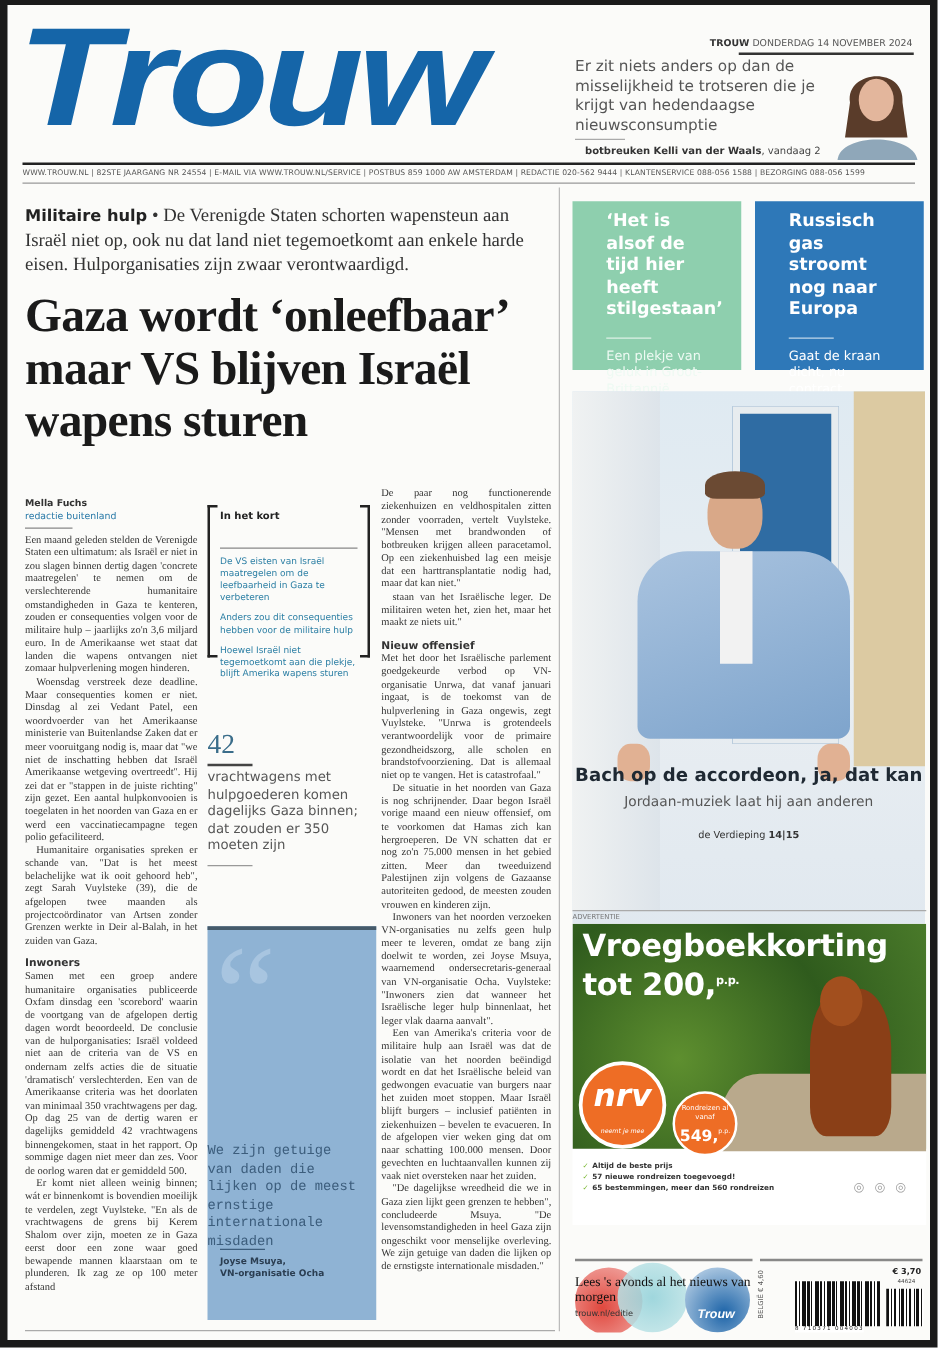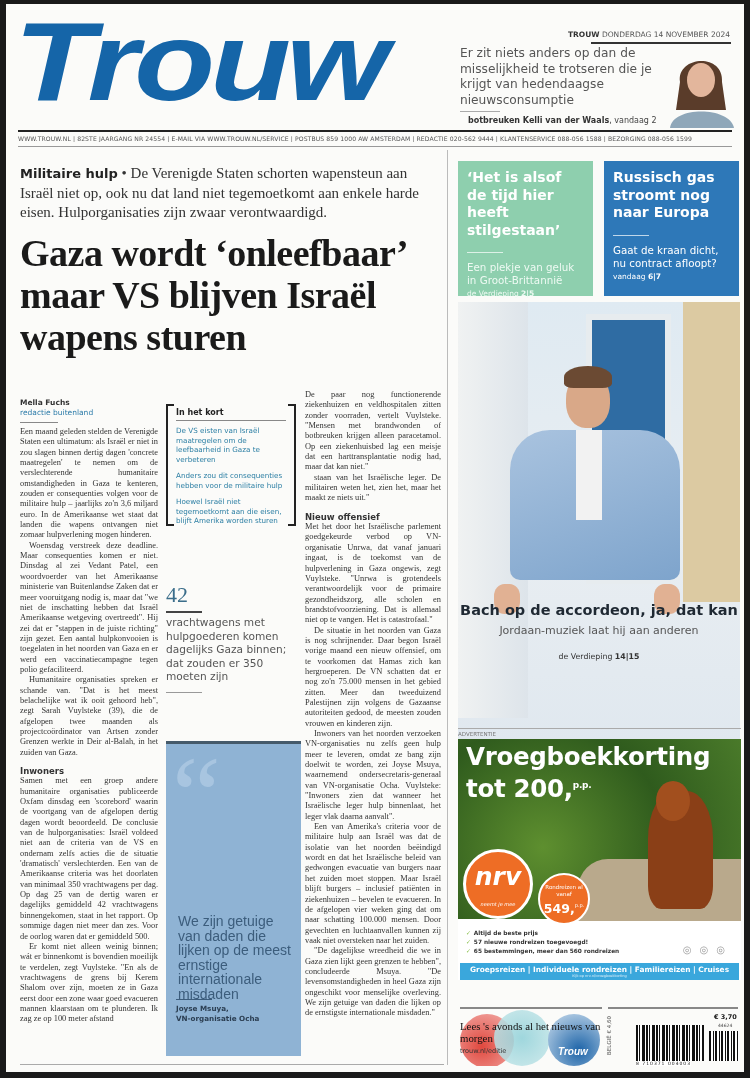--- a/index.html
+++ b/index.html
@@ -33,44 +33,44 @@
 .body p{text-indent:0}
 .body p+p{text-indent:9px}
 .body h4{font-family:"DejaVu Sans",sans-serif;font-size:8.5px;color:#333;margin-top:8px}
 .col1{left:14px;top:423px;width:138px}
 .col3{left:299px;top:386px;width:136px}
 
 .kort{left:160px;top:400px;width:130px;height:122px;border-left:2px solid #222;border-right:2px solid #222;padding:4px 8px}
 .kort:before,.kort:after{content:"";position:absolute;left:-2px;width:130px;height:0}
 .br-tl,.br-tr,.br-bl,.br-br{position:absolute;width:8px;height:2px;background:#222}
 .br-tl{left:-2px;top:0}.br-tr{right:-2px;top:0}.br-bl{left:-2px;bottom:0}.br-br{right:-2px;bottom:0}
-.kort h5{font-family:"DejaVu Sans",sans-serif;font-size:8px;color:#222;font-weight:bold;padding-bottom:3px;border-bottom:1px solid #888;margin-bottom:5px}
+.kort h5{font-family:"DejaVu Sans",sans-serif;font-size:8px;color:#222;font-weight:bold;padding-bottom:21px;border-bottom:1px solid #888;margin-bottom:5px}
 .kort p{font-family:"DejaVu Sans",sans-serif;font-size:7.2px;line-height:9.5px;color:#2c7fa4;margin-bottom:7px}
 
 .fact-num{left:160px;top:578px;font-size:22px;color:#3a6d8a}
 .fact-rule{left:160px;top:607px;width:36px;height:2px;background:#444}
 .fact-text{left:160px;top:612px;width:130px;font-family:"DejaVu Sans",sans-serif;font-size:10.6px;line-height:13.6px;color:#555}
 .fact-rule2{left:160px;top:688px;width:36px;height:1px;background:#999}
 
 .pq{left:160px;top:737px;width:135px;height:315px;background:#8fb3d4;border-top:3px solid #455a6a}
 .pq-marks{position:absolute;left:6px;top:6px;font-size:110px;line-height:90px;color:#a8c5e0;font-family:"Liberation Serif",serif}
-.pq-text{position:absolute;left:12px;top:170px;width:120px;font-family:Liberation Sans, sans-serif;font-size:14px;line-height:14.5px;color:#3c5d7c}
+.pq-text{position:absolute;left:0;top:170px;width:120px;font-family:Liberation Mono, monospace;font-size:11px;line-height:14.5px;color:#3c5d7c}
 .pq-rule{position:absolute;left:10px;top:255px;width:36px;height:1px;background:#3c5d7c}
 .pq-by{position:absolute;left:10px;top:260px;font-family:"DejaVu Sans",sans-serif;font-size:7.2px;line-height:10px;font-weight:bold;color:#2b3e52}
 
-.teaser{top:157px;width:135px;height:135px;padding:8px 9px;font-family:"DejaVu Sans",sans-serif}
+.teaser{top:157px;width:135px;height:135px;padding:8px 27px;font-family:"DejaVu Sans",sans-serif}
 .teaser h3{font-size:14px;line-height:17.5px;color:#fff;font-weight:bold}
 .teaser .tr{width:36px;height:1px;background:rgba(255,255,255,.7);margin:13px 0 8px}
 .teaser .sub{font-size:10.3px;line-height:13px;color:#fff}
 .teaser .ref{font-size:7.5px;color:#fff;margin-top:2px}
 .teaser.green{left:452px;background:#8ecfae}
 .teaser.green .sub,.teaser.green .ref{color:#eefaf3}
 .teaser.blue{left:598px;background:#2e78b8}
 
-.photo{left:452px;top:298px;width:282px;height:512px;background:linear-gradient(180deg,#dfeaf2 0%,#e9eef2 45%,#dde6ee 100%);overflow:hidden}
+.photo{left:452px;top:309px;width:282px;height:512px;background:linear-gradient(180deg,#dfeaf2 0%,#e9eef2 45%,#dde6ee 100%);overflow:hidden}
 .ph-door{position:absolute;left:128px;top:12px;width:85px;height:270px;background:#2f6ca3;border:6px solid #e7ecef}
 .ph-wall{position:absolute;left:0;top:0;width:70px;height:416px;background:linear-gradient(90deg,#f0f2f2,#dde4ea)}
 .ph-pillar{position:absolute;left:225px;top:0;width:57px;height:300px;background:#dccaa2}
 .ph-head{position:absolute;left:108px;top:70px;width:44px;height:56px;background:#d9a888;border-radius:48% 48% 44% 44%}
 .ph-hair{position:absolute;left:106px;top:64px;width:48px;height:22px;background:#6b4a33;border-radius:50% 50% 20% 20%}
 .ph-body{position:absolute;left:52px;top:128px;width:170px;height:150px;background:linear-gradient(160deg,#a9c3df,#7ea4cc);border-radius:40px 40px 10px 10px}
 .ph-shirt{position:absolute;left:118px;top:128px;width:26px;height:90px;background:#f2f2f2}
 .ph-hand{position:absolute;top:282px;width:26px;height:30px;background:#e1b193;border-radius:40%}
 .ph-cap{position:absolute;left:0;top:300px;width:282px;text-align:center;font-family:"DejaVu Sans",sans-serif}
 .ph-cap h3{font-size:14.5px;line-height:17.5px;color:#1f2933;font-weight:bold}
@@ -142,32 +142,32 @@
     <div class="r">redactie buitenland</div>
   </div>
   <div class="abs byrule"></div>
 
   <div class="abs body col1">
     <p>Een maand geleden stelden de Verenigde Staten een ultimatum: als Israël er niet in zou slagen binnen dertig dagen 'concrete maatregelen' te nemen om de verslechterende humanitaire omstandigheden in Gaza te kenteren, zouden er consequenties volgen voor de militaire hulp – jaarlijks zo'n 3,6 miljard euro. In de Amerikaanse wet staat dat landen die wapens ontvangen niet zomaar hulpverlening mogen hinderen.</p>
     <p>Woensdag verstreek deze deadline. Maar consequenties komen er niet. Dinsdag al zei Vedant Patel, een woordvoerder van het Amerikaanse ministerie van Buitenlandse Zaken dat er meer vooruitgang nodig is, maar dat "we niet de inschatting hebben dat Israël Amerikaanse wetgeving overtreedt". Hij zei dat er "stappen in de juiste richting" zijn gezet. Een aantal hulpkonvooien is toegelaten in het noorden van Gaza en er werd een vaccinatiecampagne tegen polio gefaciliteerd.</p>
     <p>Humanitaire organisaties spreken er schande van. "Dat is het meest belachelijke wat ik ooit gehoord heb", zegt Sarah Vuylsteke (39), die de afgelopen twee maanden als projectcoördinator van Artsen zonder Grenzen werkte in Deir al-Balah, in het zuiden van Gaza.</p>
     <h4>Inwoners</h4>
     <p style="text-indent:0">Samen met een groep andere humanitaire organisaties publiceerde Oxfam dinsdag een 'scorebord' waarin de voortgang van de afgelopen dertig dagen wordt beoordeeld. De conclusie van de hulporganisaties: Israël voldeed niet aan de criteria van de VS en ondernam zelfs acties die de situatie 'dramatisch' verslechterden. Een van de Amerikaanse criteria was het doorlaten van minimaal 350 vrachtwagens per dag. Op dag 25 van de dertig waren er dagelijks gemiddeld 42 vrachtwagens binnengekomen, staat in het rapport. Op sommige dagen niet meer dan zes. Voor de oorlog waren dat er gemiddeld 500.</p>
-    <p>Er komt niet alleen weinig binnen; wát er binnenkomt is bovendien moeilijk te verdelen, zegt Vuylsteke. "En als de vrachtwagens de grens bij Kerem Shalom over zijn, moeten ze in Gaza eerst door een zone waar goed evacueren mannen klaarstaan om te plunderen. Ik zag ze op 100 meter afstand</p>
+    <p>Er komt niet alleen weinig binnen; wát er binnenkomt is bovendien moeilijk te verdelen, zegt Vuylsteke. "En als de vrachtwagens de grens bij Kerem Shalom over zijn, moeten ze in Gaza eerst door een zone waar goed bewapende mannen klaarstaan om te plunderen. Ik zag ze op 100 meter afstand</p>
   </div>
 
   <div class="abs kort">
     <span class="br-tl"></span>
       <span class="br-tr"></span>
       <span class="br-bl"></span>
       <span class="br-br"></span>
     <h5>In het kort</h5>
     <p>De VS eisten van Israël maatregelen om de leefbaarheid in Gaza te verbeteren</p>
     <p>Anders zou dit consequenties hebben voor de militaire hulp</p>
-    <p>Hoewel Israël niet tegemoetkomt aan die eisen, blijft Amerika worden sturen</p>
+    <p>Hoewel Israël niet tegemoetkomt aan die plekje, blijft Amerika wapens sturen</p>
   </div>
 
   <div class="abs fact-num">42</div>
   <div class="abs fact-rule"></div>
   <div class="abs fact-text">vrachtwagens met hulpgoederen komen dagelijks Gaza binnen; dat zouden er 350 moeten zijn</div>
   <div class="abs fact-rule2"></div>
 
   <div class="abs pq">
     <div class="pq-marks">“</div>
     <div class="pq-text">We zijn getuige van daden die lijken op de meest ernstige internationale misdaden</div>
@@ -232,21 +232,20 @@
       <div><span>tot 200,</span><sup>p.p.</sup></div>
     </div>
     <div class="ad-nrv"><b>nrv</b><i>neemt je mee</i></div>
     <div class="ad-price"><small>Rondreizen al vanaf</small><b>549,</b><sup style="font-size:5px">p.p.</sup></div>
     <div class="ad-checks">
       <div><span class="ck">✓</span><b>Altijd de beste prijs</b></div>
       <div><span class="ck">✓</span><b>57 nieuwe rondreizen toegevoegd!</b></div>
       <div><span class="ck">✓</span><b>65 bestemmingen, meer dan 560 rondreizen</b></div>
     </div>
     <div class="ad-logos">◎◎◎</div>
-    <div class="ad-bar"><span>Groepsreizen | Individuele rondreizen | Familiereizen | Cruises</span><small>Kijk op nrv.nl/vroegboekkorting</small></div>
   </div>
 
   <div class="abs bt-rule1"></div>
   <div class="abs bt-rule2"></div>
   <div class="abs promo">
     <div class="circ" style="left:0;top:4px;width:54px;height:54px;background:radial-gradient(circle at 40% 60%,#e0483e,#f4b4b0)"></div>
     <div class="circ" style="left:34px;top:0;width:56px;height:56px;background:radial-gradient(circle,#8fd0d8,#c9e8ea);opacity:.85"></div>
     <div class="circ" style="left:88px;top:4px;width:52px;height:52px;background:radial-gradient(circle at 60% 70%,#1d64a8,#cfe0ef)"></div>
     <div class="promo-t">Lees 's avonds al het nieuws van morgen</div>
     <div class="promo-u">trouw.nl/editie</div>

